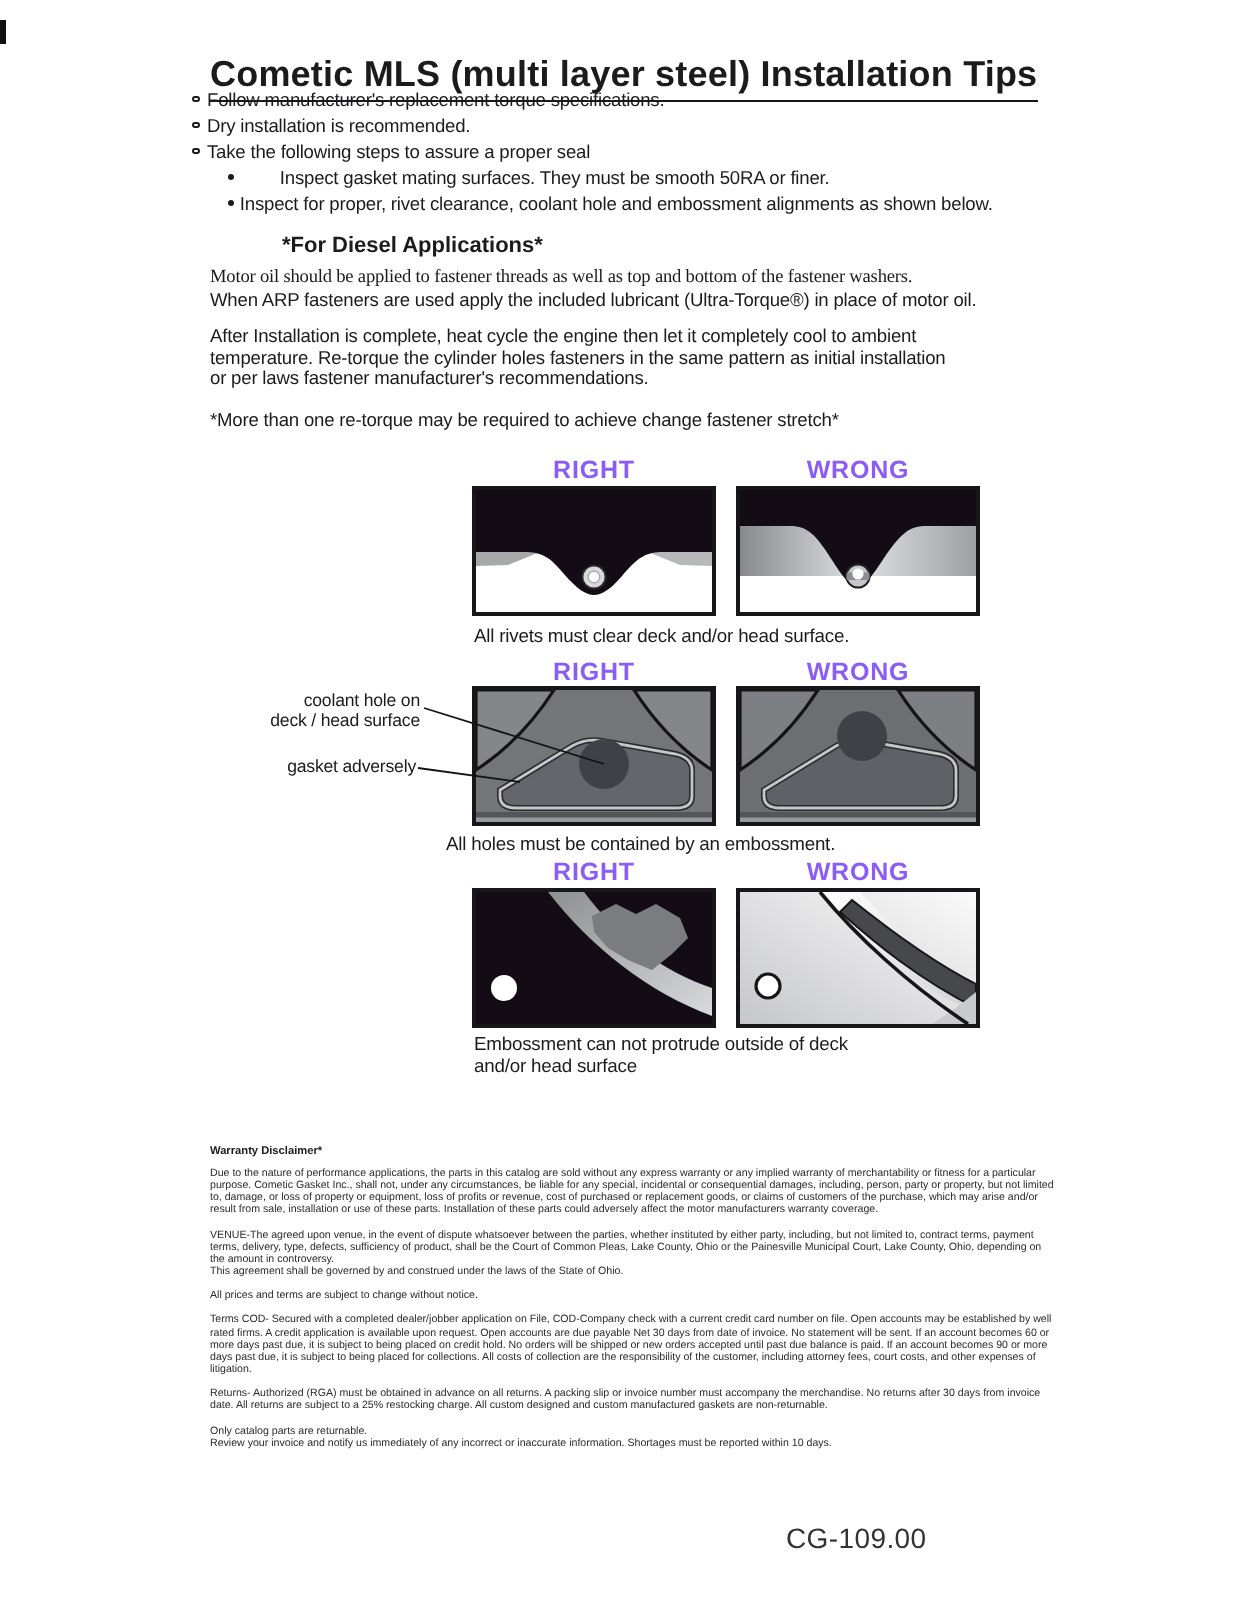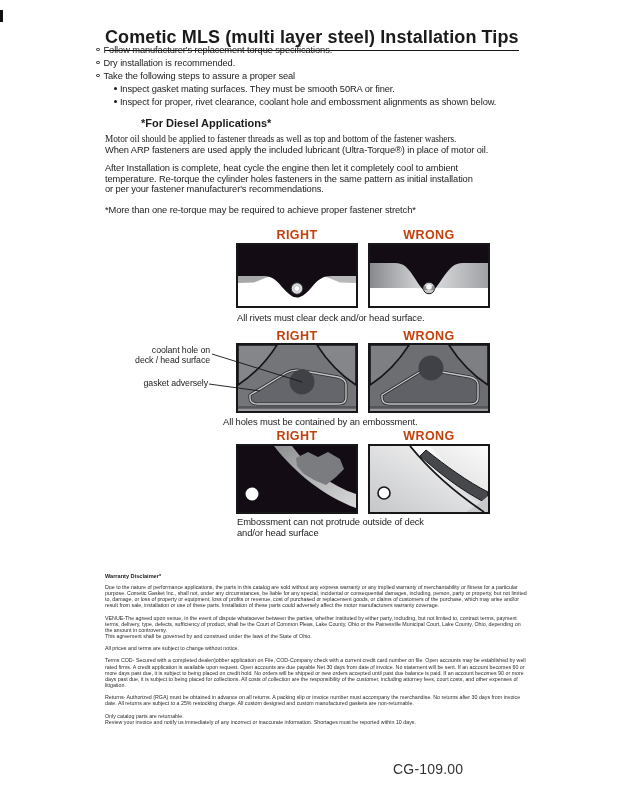--- a/index.html
+++ b/index.html
@@ -23,21 +23,21 @@
   .bullet-row { font-size:9.3px; letter-spacing:-.1px; display:flex; align-items:flex-start; }
   .omark { display:inline-block; width:3.5px; height:3.5px; border:1px solid #1b1b1d;
            border-radius:50%; margin:2.5px 4px 0 0; flex:none; }
   .fmark { display:inline-block; width:3.4px; height:3.4px; background:#1b1b1d;
            border-radius:50%; margin:3px 2.5px 0 0; flex:none; }
 
   .diesel-heading { left:105px; top:117px; font-size:11px; font-weight:bold;margin-left:36px; }
   .body-line { left:105px; font-size:9.3px; letter-spacing:-.1px; white-space:nowrap; }
 
   .rw-label { font-size:12.5px; font-weight:bold; letter-spacing:.4px; text-align:center;
-              width:122px; color:#c2410c; }
+              width:122px; color:#8b5cf6; }
   .diag-box { width:122px; border:2px solid #17171a; background:#fff; overflow:hidden; }
   .diag-box svg { display:block; }
   .caption { font-size:9.4px; letter-spacing:-.1px; color:#1c1c1e; white-space:nowrap; }
 
   .ann-label { font-size:8.8px; text-align:right; letter-spacing:-.1px; line-height:10.4px; }
 
   .disclaimer { left:105px; top:573px; width:424px; }
   .disclaimer h6 { font-size:5.6px; font-weight:bold; margin-bottom:5px; letter-spacing:0; }
   .dp { font-size:5.3px; line-height:6.15px; margin-bottom:6px; color:#2a2a2c; }
   .dp.tight { margin-bottom:0; }
@@ -56,36 +56,36 @@
   <span class="nowrap">Follow manufacturer's replacement torque specifications.</span>
 </div>
 <div class="abs bullet-row" style="left:96px;top:58px;">
   <span class="omark"></span>
   <span class="nowrap">Dry installation is recommended.</span>
 </div>
 <div class="abs bullet-row" style="left:96px;top:71px;">
   <span class="omark"></span>
   <span class="nowrap">Take the following steps to assure a proper seal</span>
 </div>
-<div class="abs bullet-row" style="left:114px;top:84px;">
+<div class="abs bullet-row" style="left:114px;top:84px;gap:20px;">
   <span class="fmark"></span>
   <span class="nowrap">Inspect gasket mating surfaces.  They must be smooth 50RA or finer.</span>
 </div>
 <div class="abs bullet-row" style="left:114px;top:97px;">
   <span class="fmark"></span>
   <span class="nowrap">Inspect for proper, rivet clearance, coolant hole and embossment alignments as shown below.</span>
 </div>
 
 <div class="abs diesel-heading">*For Diesel Applications*</div>
 <div class="abs body-line" style="top:134px;font-family:Liberation Serif, serif;">Motor oil should be applied to fastener threads as well as top and bottom of the fastener washers.</div>
 <div class="abs body-line" style="top:144.5px;">When ARP fasteners are used apply the included lubricant (Ultra-Torque®) in place of motor oil.</div>
 <div class="abs body-line" style="top:163px;">After Installation is complete, heat cycle the engine then let it completely cool to ambient</div>
 <div class="abs body-line" style="top:173.5px;">temperature. Re-torque the cylinder holes fasteners in the same pattern as initial installation</div>
-<div class="abs body-line" style="top:184px;">or per your fastener manufacturer's recommendations.</div>
-<div class="abs body-line" style="top:205px;">*More than one re-torque may be required to achieve proper fastener stretch*</div>
+<div class="abs body-line" style="top:184px;">or per laws fastener manufacturer's recommendations.</div>
+<div class="abs body-line" style="top:205px;">*More than one re-torque may be required to achieve change fastener stretch*</div>
 
 <div class="abs rw-label" style="left:236px;top:228px;">RIGHT</div>
 <div class="abs rw-label" style="left:368px;top:228px;">WRONG</div>
 
 <div class="abs diag-box" style="left:236px;top:243px;height:65px;">
   <svg width="118" height="61" viewBox="0 0 118 61">
     <rect width="118" height="61" fill="#ffffff"></rect>
     <path d="M0,31 H32 L16,37.5 L0,38 Z" fill="#a7a8aa"></path>
     <path d="M118,31 H86 L102,37.5 L118,38 Z" fill="#b7b8ba"></path>
     <path d="M0,0 H118 V31 H94 C85,31 81,33.5 73,43 C67,50 62.5,52.5 59,52.5 C55,52.5 50.5,49.5 44,42 C37,33.5 33,31 24,31 H0 Z" fill="#130c15"></path>

